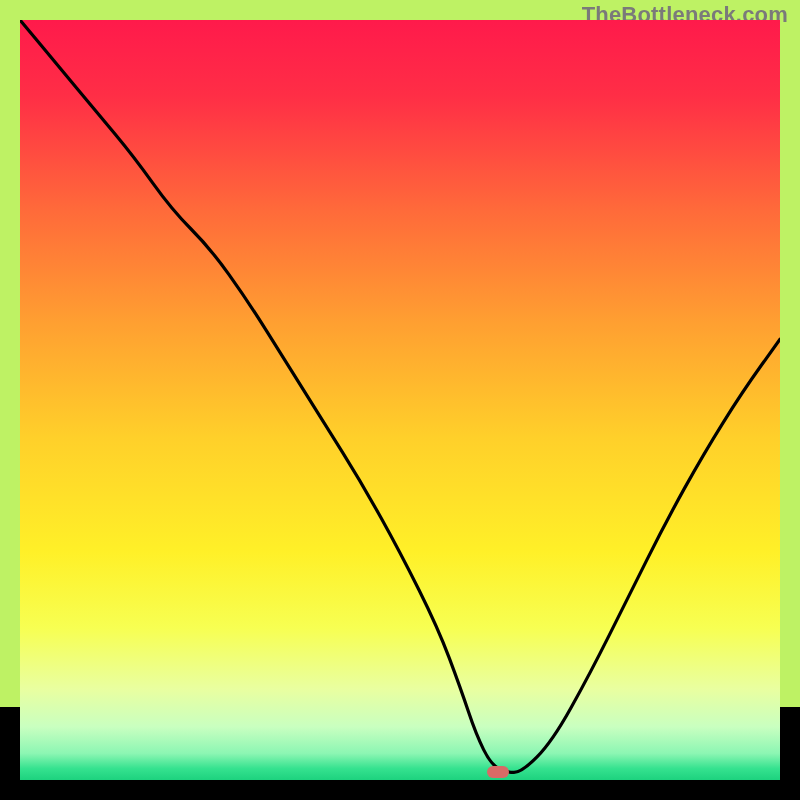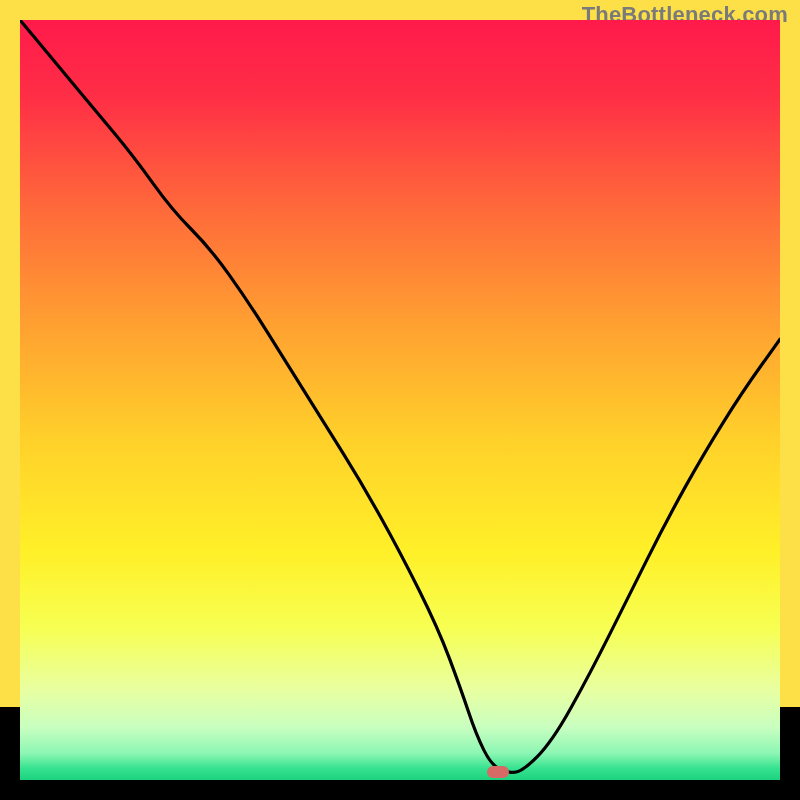--- a/index.html
+++ b/index.html
@@ -1,21 +1,21 @@
 <!DOCTYPE html>
 <html><head>
 <meta charset="utf-8">
 <style>
   * { margin: 0; padding: 0; box-sizing: border-box; }
   html, body { width: 800px; height: 800px; overflow: hidden; background: #000; }
   .frame {
     position: relative;
     width: 800px;
     height: 707px;
-    background: #fde047;
+    background: #bef264;
     padding-left: 23px;
   }
   .watermark {
     position: absolute;
     top: 2px;
     right: 12px;
     font-family: Arial, Helvetica, sans-serif;
     font-size: 22px;
     font-weight: 600;
     color: #7a7a7a;

